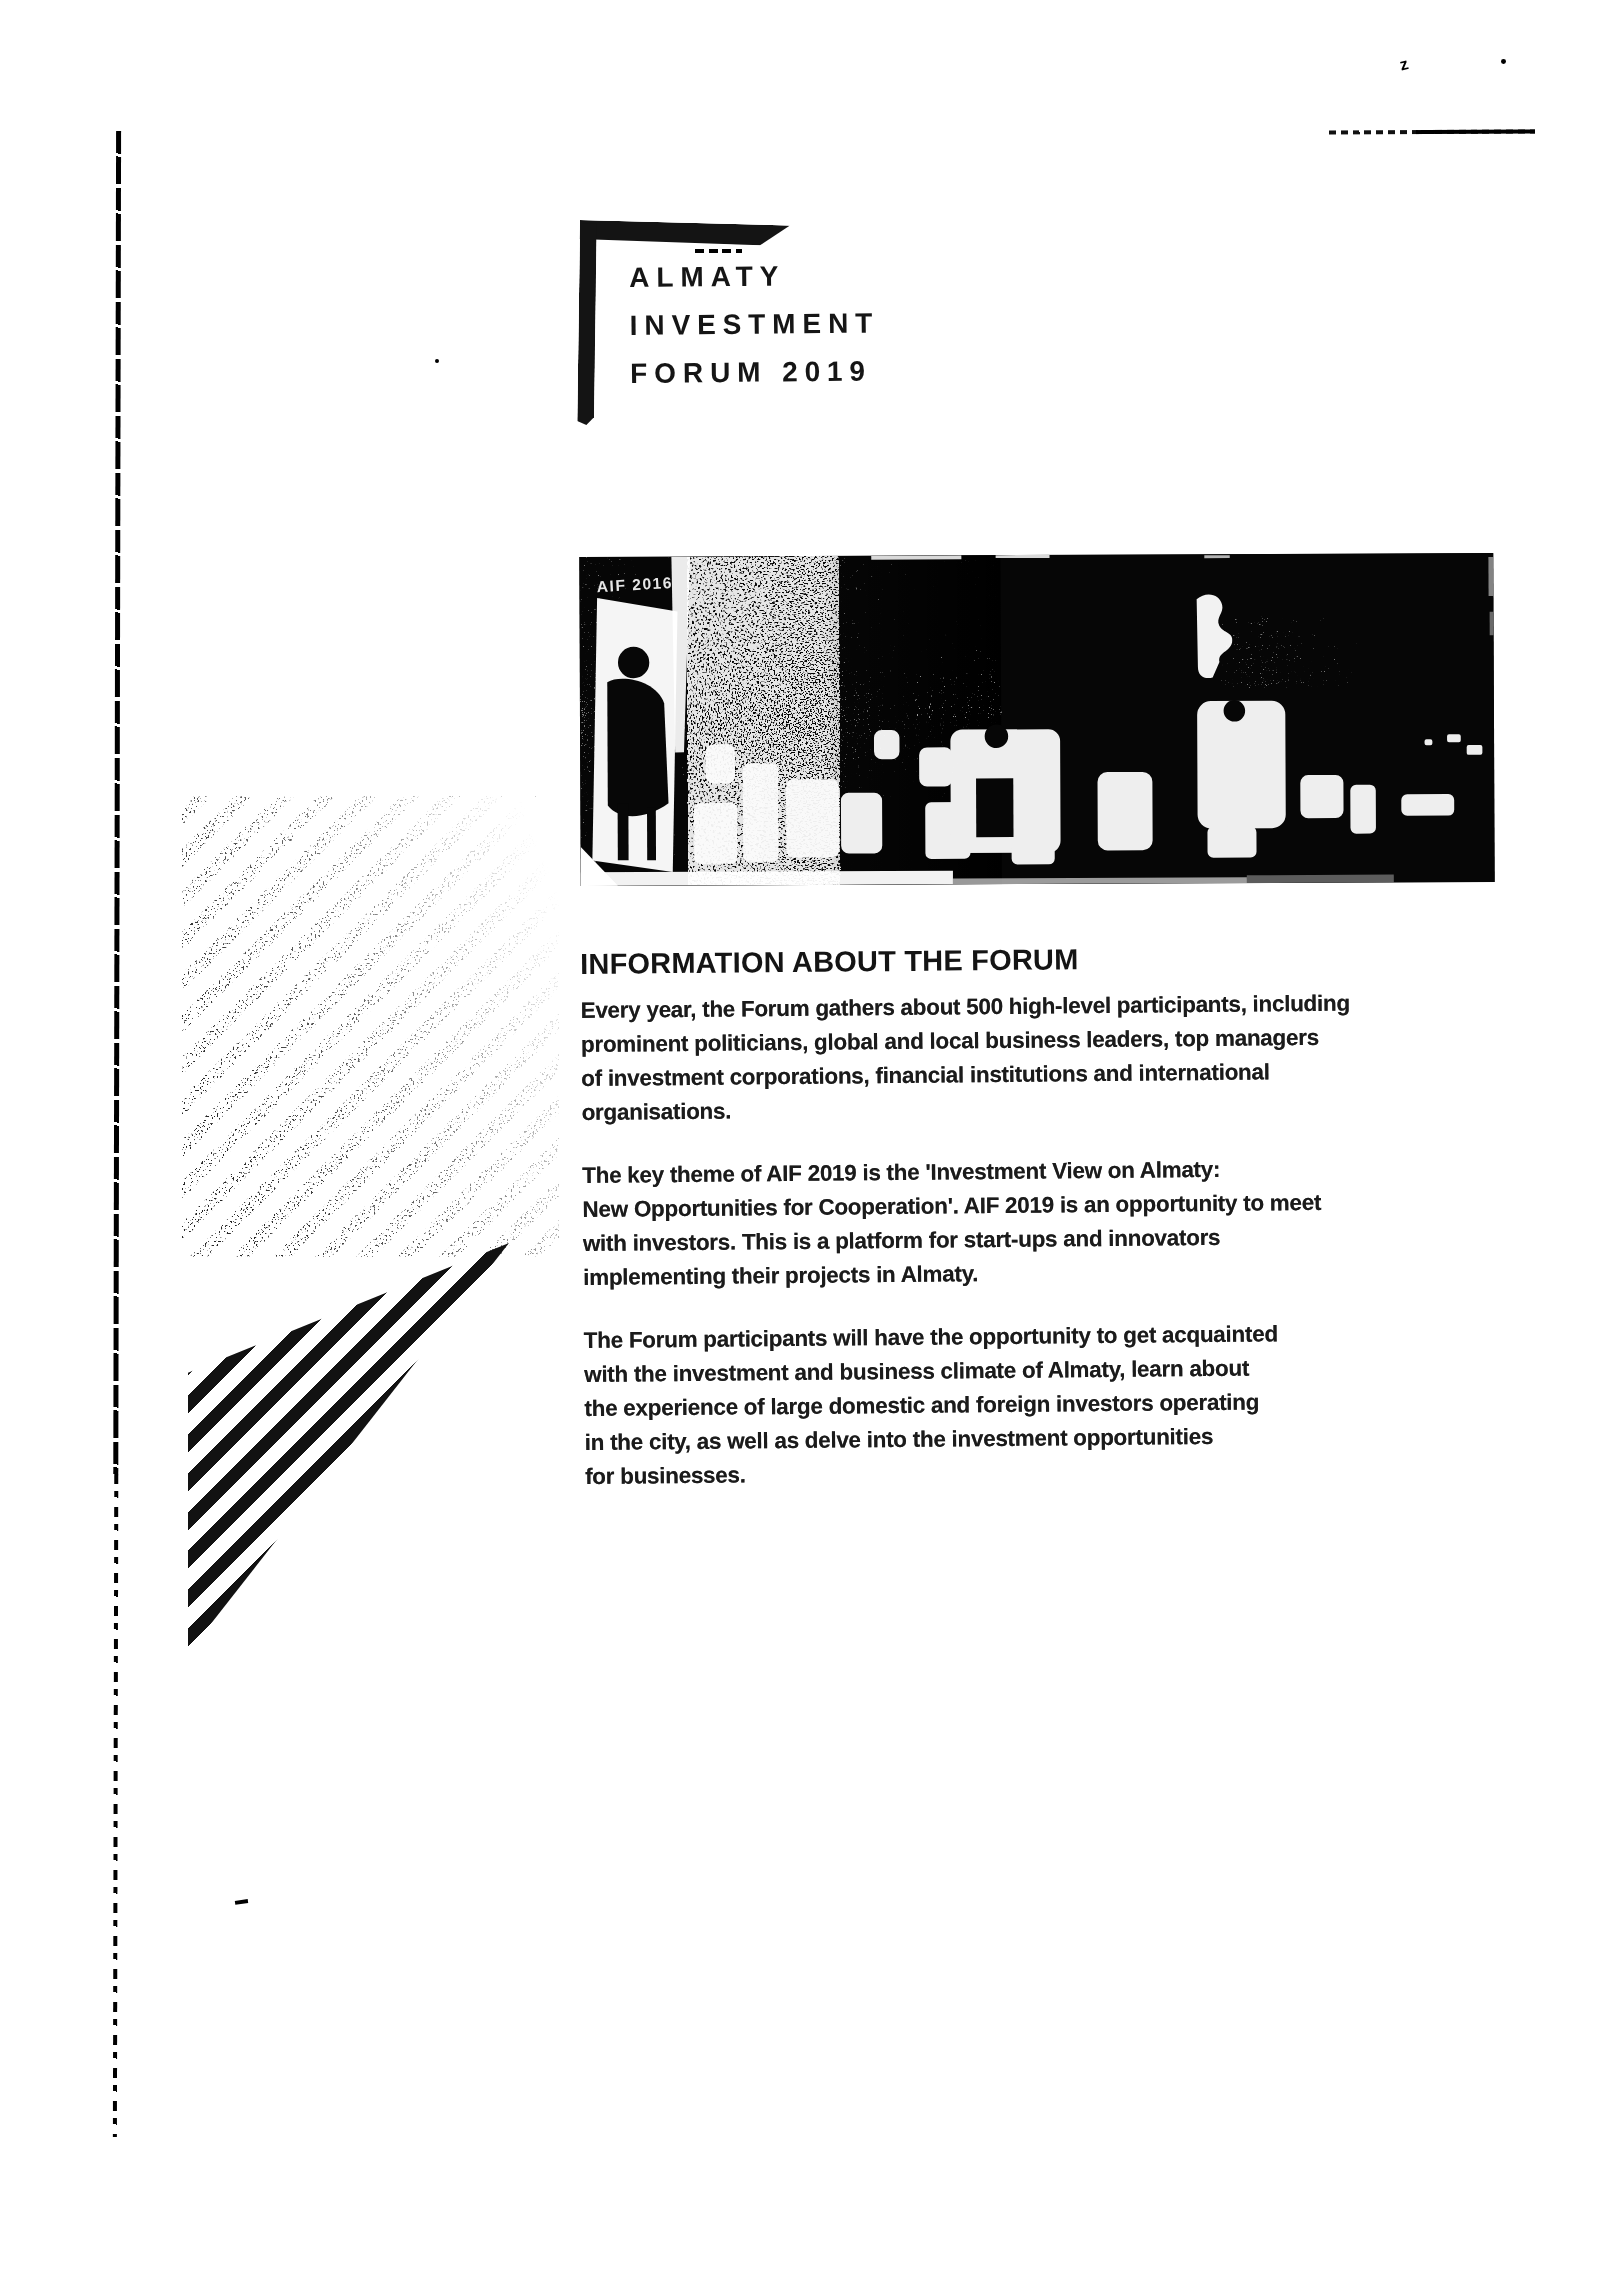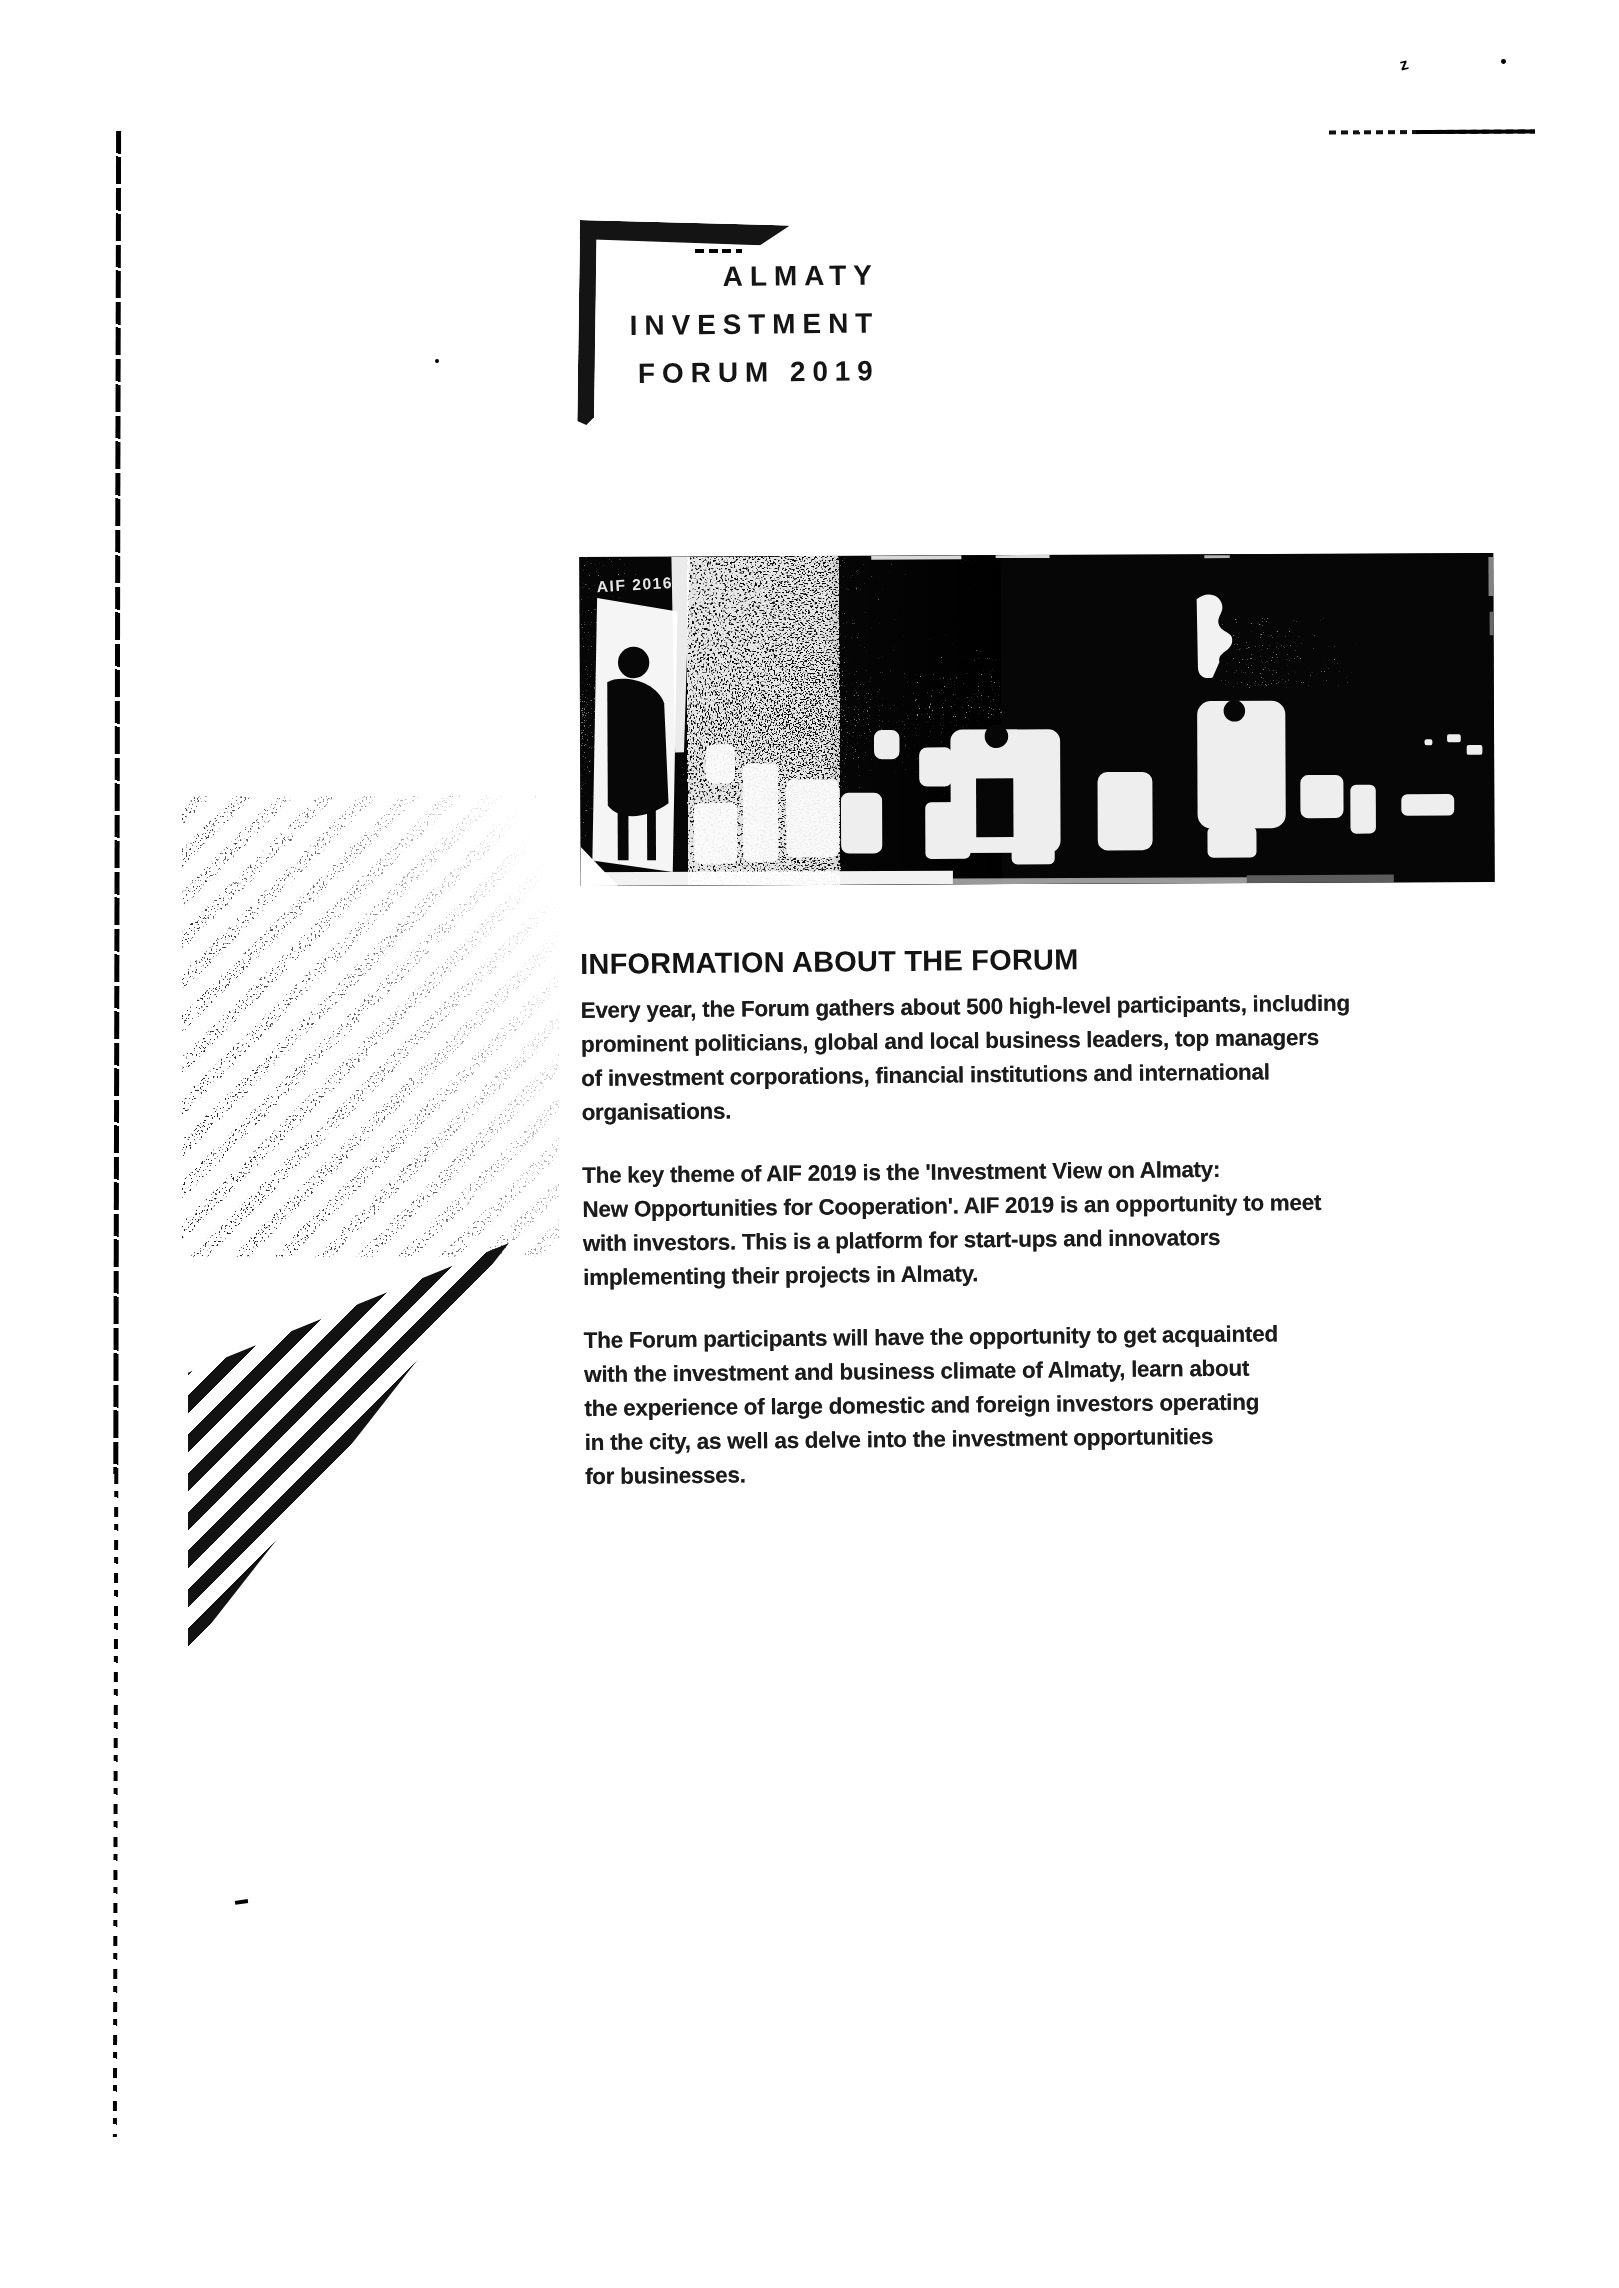--- a/index.html
+++ b/index.html
@@ -26,21 +26,21 @@
   }
   .tr-squiggle{
     position:absolute;left:1400px;top:57px;font-size:16.7px;font-weight:bold;
     transform:rotate(-14deg);color:#000;line-height:1;
   }
   .dot{position:absolute;background:#000;border-radius:50%;}
   .dot-a{left:1501px;top:59px;width:4.9px;height:4.9px;}
   .dot-b{left:435px;top:359px;width:3.9px;height:3.9px;}
   .dash-c{position:absolute;left:235px;top:1900px;width:12.7px;height:3.9px;background:#000;transform:rotate(-8deg);}
   
-  .logo{position:absolute;left:580px;top:220px;width:323px;height:225px;text-align:right;}
+  .logo{position:absolute;left:580px;top:220px;width:323px;height:225px;}
   .bracket-h{
     position:absolute;left:0;top:0;width:210px;height:20.6px;background:#141414;
     transform:rotate(1.5deg);transform-origin:left top;
     clip-path:polygon(0 0,100% 0,86% 100%,0 92%);
   }
   .bracket-v{
     position:absolute;left:0;top:2.9px;width:16.7px;height:202px;background:#141414;
     transform:rotate(.8deg);transform-origin:top left;
     clip-path:polygon(0 0,100% 0,100% 96%,55% 100%,0 98%);
   }

